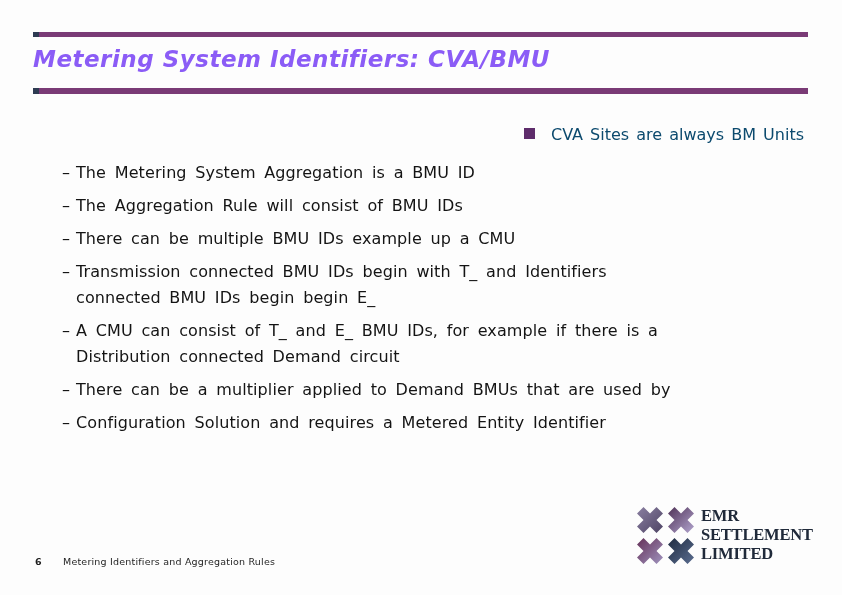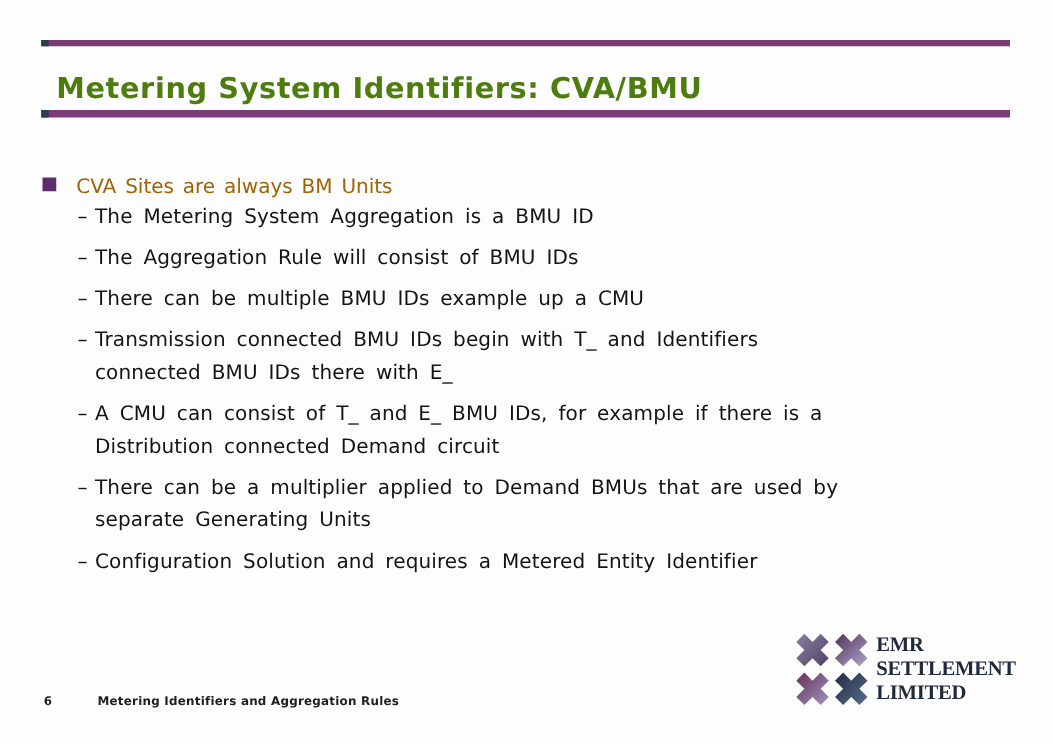--- a/index.html
+++ b/index.html
@@ -26,38 +26,40 @@
     left: 0; top: 0; bottom: 0;
     width: 6px;
     background: #2e3b52;
   }
 
   
   .title {
     position: absolute;
     left: 33px;
     top: 46px;
-    margin: 12px;
+    margin: 0;
     font-size: 23px;
     font-weight: bold;
     letter-spacing: 0.5px;
-    color: #4d7c0f;
+    color: #8b5cf6;
     white-space: nowrap;
+    font-style: italic;
   }
 
   
   .l1-item {
     position: absolute;
     left: 34px;
-    top: 136px;
+    top: 122px;
     width: 770px;
     font-size: 16px;
-    color: #a16207;
+    color: #0c4a6e;
     line-height: 26px;
     word-spacing: 2px;
+    text-align: right;
   }
   .l1-bullet {
     display: inline-block;
     width: 11px;
     height: 11px;
     background: #5e2c6b;
     margin-right: 16px;
     vertical-align: 1px;
   }
 
@@ -92,24 +94,24 @@
   .footer-pagenum {
     position: absolute;
     left: 35px;
     top: 556px;
     font-size: 9.5px;
     font-weight: 600;
     color: #1f1f1f;
   }
   .footer-caption {
     position: absolute;
-    left: 78px;
+    left: 63px;
     top: 556px;
     font-size: 9.5px;
-    font-weight: 700;
+    font-weight: 400;
     letter-spacing: 0.2px;
     color: #1f1f1f;
     white-space: nowrap;
   }
 
   
   .logo {
     position: absolute;
     left: 637px;
     top: 505px;
@@ -161,33 +163,32 @@
     </div>
 
     <div class="sub-item">
       <span class="sub-dash">–</span>
       <div class="sub-line">There can be multiple BMU IDs example up a CMU</div>
     </div>
 
     <div class="sub-item">
       <span class="sub-dash">–</span>
       <div class="sub-line">Transmission connected BMU IDs begin with T_ and Identifiers</div>
-      <div class="sub-line">connected BMU IDs there with E_</div>
+      <div class="sub-line">connected BMU IDs begin begin E_</div>
     </div>
 
     <div class="sub-item">
       <span class="sub-dash">–</span>
       <div class="sub-line">A CMU can consist of T_ and E_ BMU IDs, for example if there is a</div>
       <div class="sub-line">Distribution connected Demand circuit</div>
     </div>
 
     <div class="sub-item">
       <span class="sub-dash">–</span>
       <div class="sub-line">There can be a multiplier applied to Demand BMUs that are used by</div>
-      <div class="sub-line">separate Generating Units</div>
     </div>
 
     <div class="sub-item">
       <span class="sub-dash">–</span>
       <div class="sub-line">Configuration Solution and requires a Metered Entity Identifier</div>
     </div>
 
   </div>
 
   <div class="footer-pagenum">6</div>

